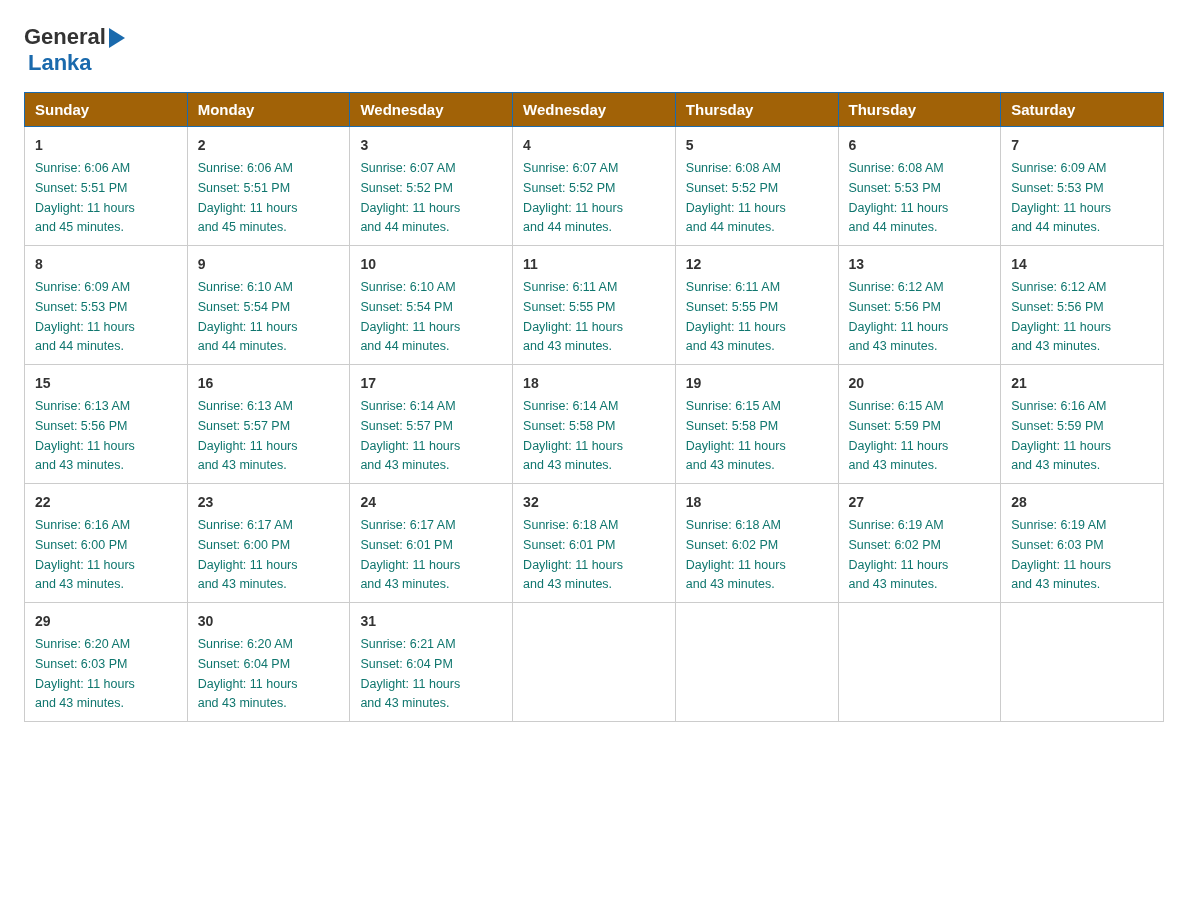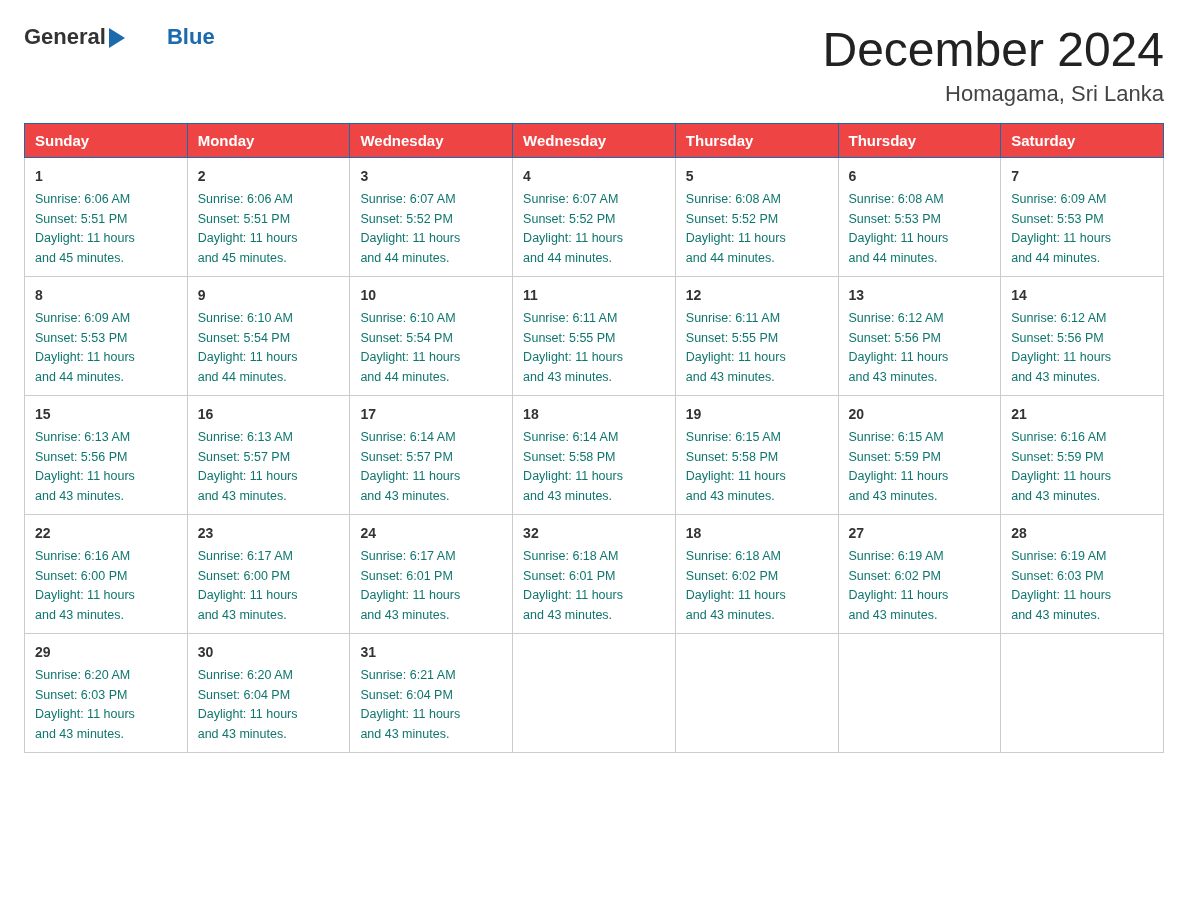--- a/index.html
+++ b/index.html
@@ -41,21 +41,21 @@
       font-weight: 400;
       color: #444;
       margin-top: 4px;
     }
     table {
       width: 100%;
       border-collapse: collapse;
       font-size: 13px;
     }
     thead tr th {
-      background-color: #ef4444;
+      background-color: #a16207;
       color: #fff;
       padding: 8px 10px;
       text-align: left;
       font-size: 15px;
       font-weight: 600;
       border: 1px solid #1a6aad;
     }
     tbody tr td {
       vertical-align: top;
       padding: 8px 10px;
@@ -76,23 +76,22 @@
       color: #0f766e;
     }
     tbody tr:nth-child(odd) td {
       background: #fff;
     }
     tbody tr:nth-child(even) td {
       background: #fff;
     }
     .logo-wrapper {
       display: flex;
-      flex-direction: row;
+      flex-direction: column;
       align-items: flex-start;
-      gap: 38px;
     }
     .logo-row {
       display: flex;
       align-items: center;
     }
     .chevron-blue {
       display: inline-block;
       width: 0;
       height: 0;
       border-top: 10px solid transparent;
@@ -105,26 +104,22 @@
 </head>
 <body>
 
 <div class="header">
   <div class="logo-wrapper">
     <div class="logo-row">
       <span class="logo-text-general">General</span>
       <span class="chevron-blue"></span>
     </div>
     <div style="display:flex;align-items:center;margin-left:2px;">
-      <span class="logo-blue">Blue</span>
+      <span class="logo-blue">Lanka</span>
     </div>
-  </div>
-  <div class="title-block">
-    <h1>December 2024</h1>
-    <h2>Homagama, Sri Lanka</h2>
   </div>
 </div>
 
 <table>
   <thead>
     <tr>
     <th>Sunday</th>
         <th>Monday</th>
         <th>Wednesday</th>
         <th>Wednesday</th>

